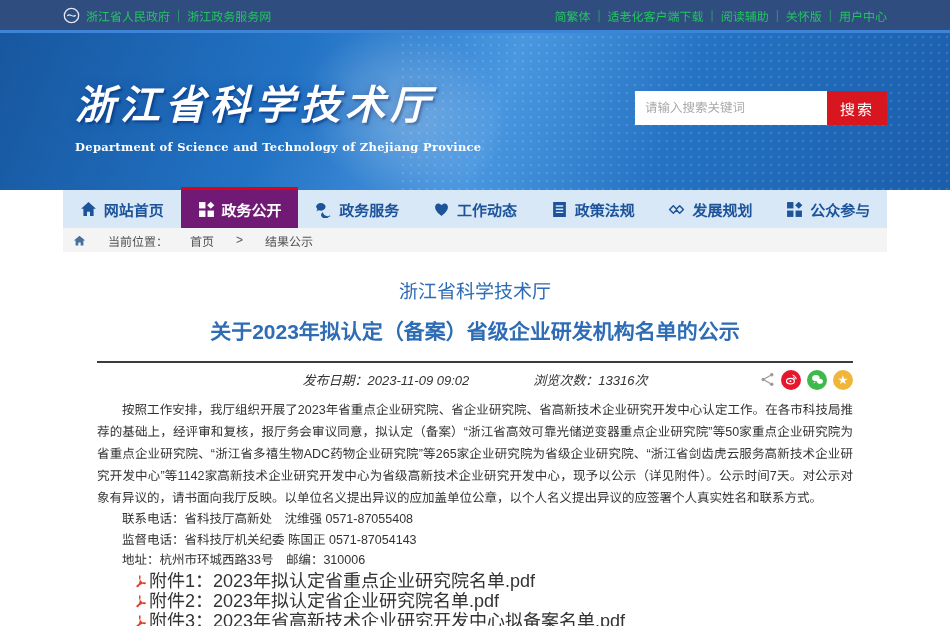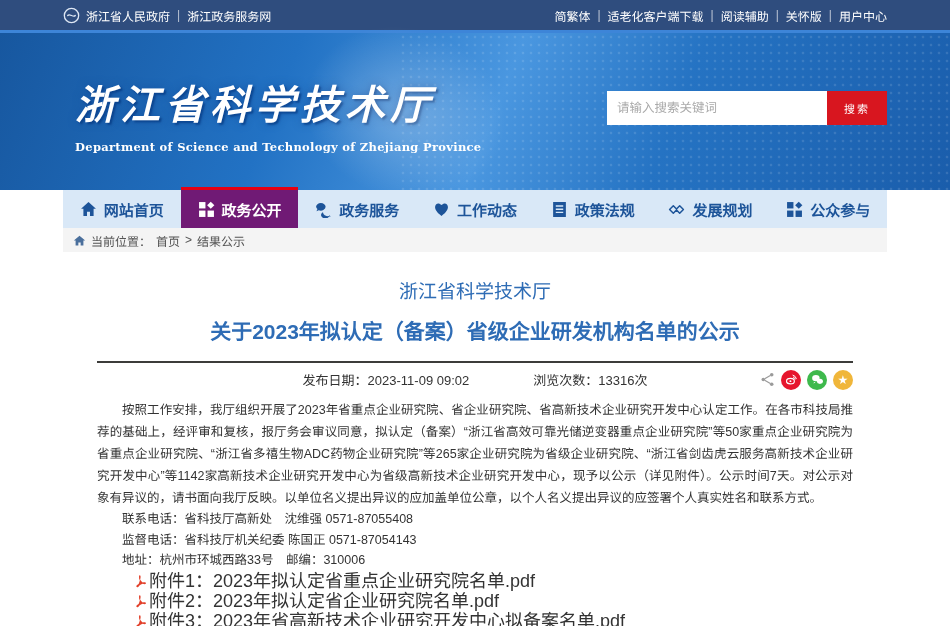--- a/index.html
+++ b/index.html
@@ -3,70 +3,70 @@
 <meta charset="utf-8">
 <style>
   * { margin:0; padding:0; box-sizing:border-box; }
   html,body { width:950px; height:626px; overflow:hidden; background:#fff;
     font-family:"Liberation Sans","DejaVu Sans",sans-serif; }
   .container { width:824px; margin:0 auto; position:relative; }
 
   
   .topbar { height:30px; background:#2f4d7e; }
   .topbar .container { height:30px; display:flex; align-items:center; justify-content:space-between; }
-  .tb-left, .tb-right { display:flex; align-items:center; font-size:12px; color:#ffffff; }
+  .tb-left, .tb-right { display:flex; align-items:center; font-size:12px; color:#22c55e; }
   .tb-link { cursor:pointer; white-space:nowrap; }
   .tb-sep { margin:0 7px; opacity:.65; }
   .tb-sep::before { content:"|"; }
   .emblem { width:17px; height:17px; margin-right:6px; flex:0 0 auto; }
 
   
   .banner { height:160px; position:relative; border-top:3px solid #3d85d8;
     background:linear-gradient(112deg,#17579f 0%,#2272c4 30%,#4a97e0 52%,#2573c3 70%,#1a5dab 100%); }
   .banner::before { content:""; position:absolute; right:0; top:0; width:58%; height:100%;
     background-image:radial-gradient(rgba(255,255,255,.22) 1px, transparent 1.7px);
     background-size:8px 8px; opacity:.55; }
   .banner::after { content:""; position:absolute; left:30%; top:-20px; width:240px; height:200px;
     background:radial-gradient(ellipse at center, rgba(255,255,255,.28) 0%, transparent 60%); transform:rotate(18deg); }
   .banner .container { height:100%; }
   .site-logo { position:absolute; left:12px; top:40px; color:#fff; }
   .logo-cn { font-family:"DejaVu Serif","Liberation Serif",serif; font-style:italic; font-weight:bold;
     font-size:40px; letter-spacing:5px; color:#fff;
     text-shadow:0 0 8px rgba(20,80,160,.9), 2px 2px 2px rgba(0,50,120,.7); }
   .logo-en { font-family:"DejaVu Serif","Liberation Serif",serif; font-weight:bold; font-size:11.5px;
     margin-top:9px; letter-spacing:.3px; }
-  .search-box { position:absolute; right:0; top:58px; display:flex; width:280px; height:34px; }
+  .search-box { position:absolute; right:0; top:58px; display:flex; width:252px; height:34px; }
   .search-input { flex:1; border:none; outline:none; padding:0 10px; font-size:12.5px; color:#333; }
   .search-input::placeholder { color:#a9a9a9; }
-  .search-btn { width:60px; border:none; background:#d8161f; color:#fff; font-size:11px;
+  .search-btn { width:60px; border:none; background:#d8161f; color:#fff; font-size:15px;
     cursor:pointer; letter-spacing:2px; }
 
   
   .nav { height:38px; }
   .nav .container { height:38px; display:flex; background:#d9e8f7;text-align:center; }
   .nav-item { flex:1; display:flex; align-items:center; justify-content:center; gap:7px;
     font-size:15px; font-weight:bold; color:#1d5499; cursor:pointer; position:relative; }
   .nav-item .nicon { width:17px; height:17px; display:block; }
   .nav-item.active { background:#701a75; color:#fff; }
   .nav-item.active::before { content:""; position:absolute; left:0; right:0; top:-3px; height:3px; background:#e60012; }
 
   
   .breadcrumb { margin-top:0; }
   .breadcrumb .inner { height:24px; background:#f4f4f4; display:flex; align-items:center;
-    font-size:12px; color:#555; padding-left:10px; gap:5px; }
+    font-size:12px; color:#555; padding-left:10px; gap:22px; }
   .bc-home-icon { width:13px; height:13px; }
   .bc-link { cursor:pointer; }
 
   
   .article { padding:0 34px; }
   .art-title1 { text-align:center; color:#2e6cb5; font-size:19px; font-weight:500; margin-top:24px; }
   .art-title2 { text-align:center; color:#2e6cb5; font-size:21px; font-weight:700; margin-top:12px; }
   .divider { border-bottom:2px solid #3c3c3a; margin-top:16px; }
   .meta { position:relative; height:33px; display:flex; align-items:center; justify-content:center;
-    gap:64px; font-size:13px; color:#333; }
+    gap:64px; font-size:13px; color:#333;font-style:italic; }
   .meta-item { white-space:nowrap; }
   .share { position:absolute; right:0; top:0; height:33px; display:flex; align-items:center; gap:6px; }
   .share-node { width:15px; height:15px; cursor:pointer; }
   .share-circle { width:20px; height:20px; border-radius:50%; display:flex; align-items:center;
     justify-content:center; cursor:pointer; color:#fff; }
   .c-weibo { background:#e6162d; }
   .c-wechat { background:#3eb94c; }
   .c-qzone { background:#f0b63a; font-size:12px; line-height:1; }
 
   .para { font-size:12.5px; color:#333; line-height:22px; text-align:justify; text-indent:2em; margin-top:3px; }

